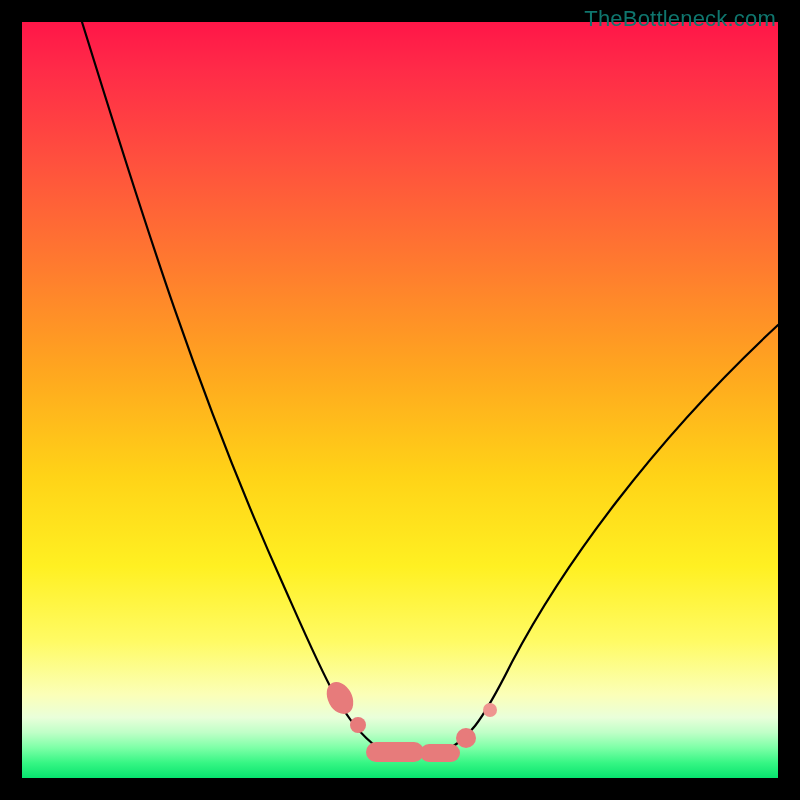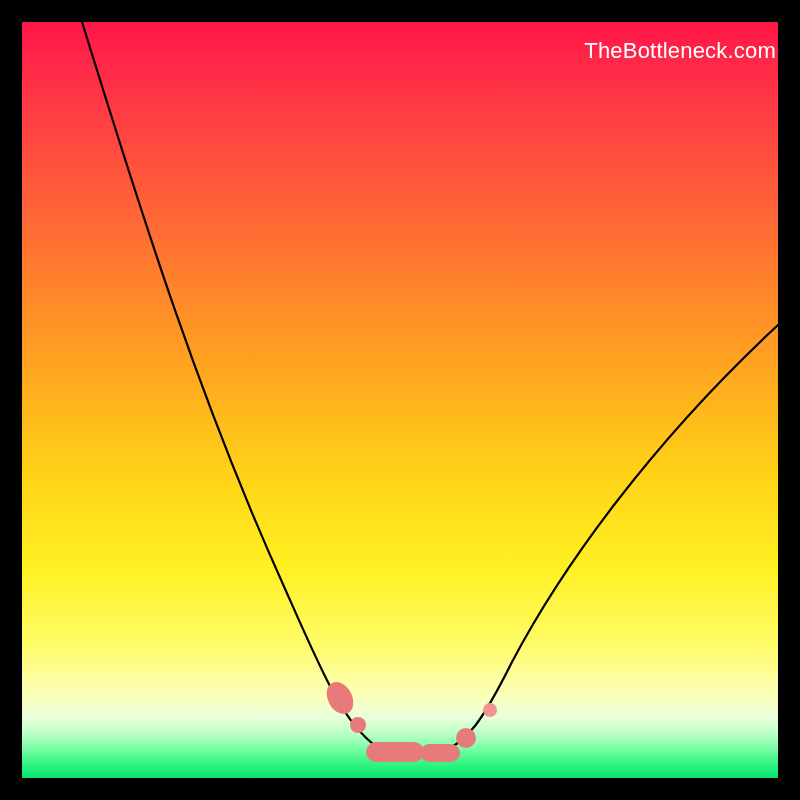--- a/index.html
+++ b/index.html
@@ -39,26 +39,25 @@
       #bfffc7 94%,
       #7dffa7 96%,
       #36f684 98%,
       #07e36e 100%
     );
   }
   .watermark {
     position: absolute;
     top: 6px;
     right: 24px;
-    color: #ffffff;
+    color: #0f766e;
     font-size: 22px;
     font-weight: 400;
     letter-spacing: 0.2px;
     user-select: none;
-    margin-top: 32px;
   }
   svg.curve {
     position: absolute;
     left: 0;
     top: 0;
     width: 756px;
     height: 756px;
     overflow: visible;
   }
 </style>

